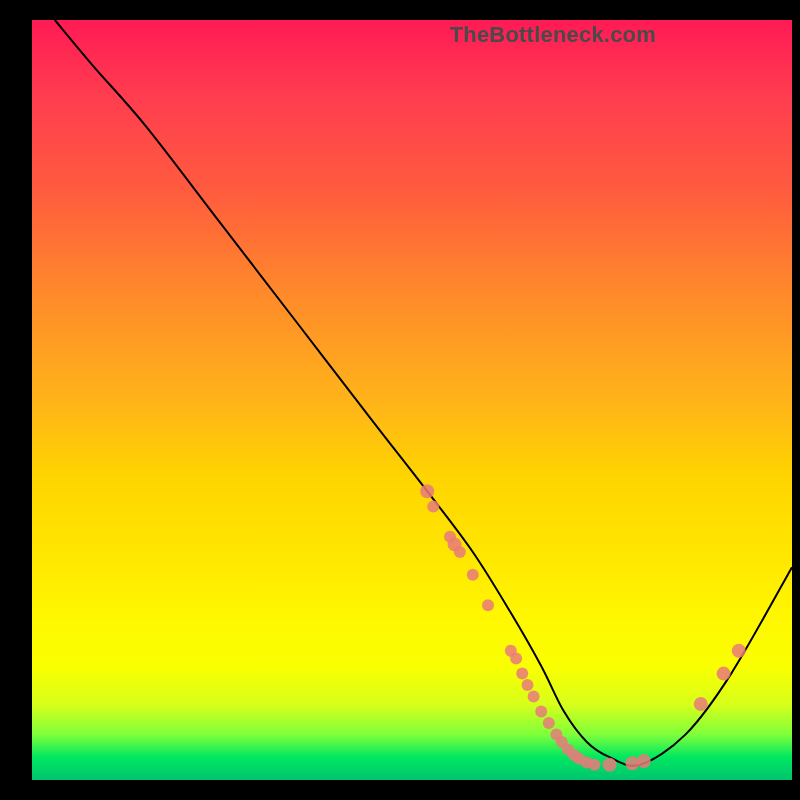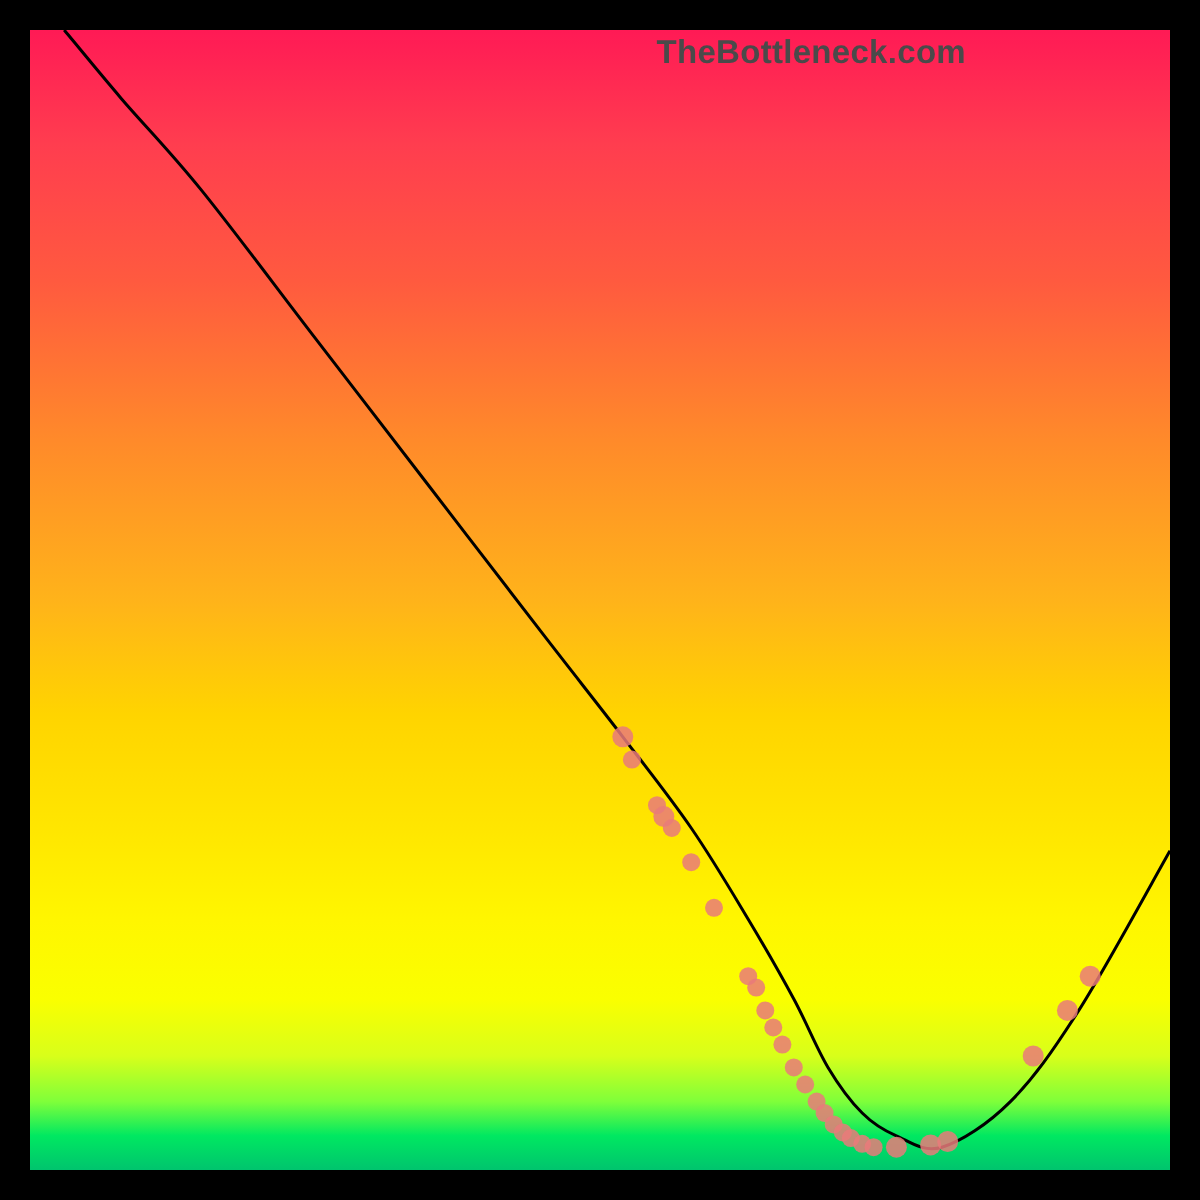--- a/index.html
+++ b/index.html
@@ -6,21 +6,21 @@
     margin: 0;
     padding: 0;
     width: 800px;
     height: 800px;
     background: #000;
     overflow: hidden;
     font-family: Arial, Helvetica, sans-serif;
   }
   .frame {
     position: absolute;
-    left: 20px;
+    left: 32px;
     top: 20px;
     width: 632px;
     height: 760px;
     background: #000;
   }
   .plot-area {
     position: absolute;
     left: 0;
     top: 0;
     width: 760px;

